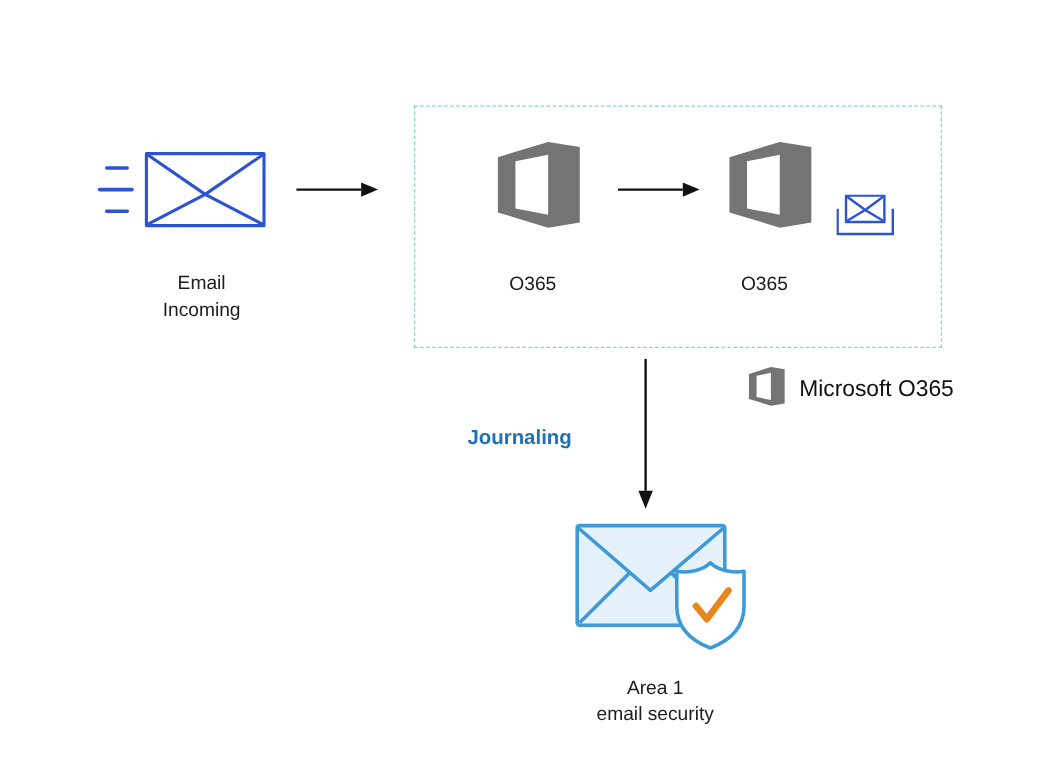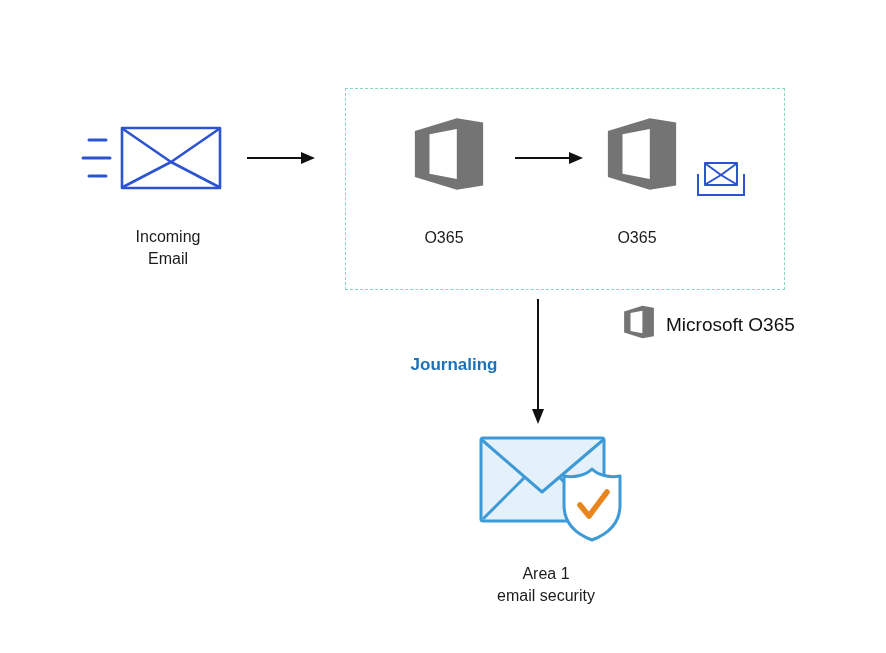--- a/index.html
+++ b/index.html
@@ -52,22 +52,22 @@
     </g>
     <g fill="none" stroke="#2c53d0" stroke-width="2.6" stroke-linejoin="round">
       <rect x="42" y="2" width="98" height="60"></rect>
       <path d="M 43,3 L 91,36 L 139,3"></path>
       <path d="M 43,61 L 91,36"></path>
       <path d="M 139,61 L 91,36"></path>
     </g>
   </svg>
 
   <div class="label" style="left:108px; top:226px; width:120px;">
+    <div>Email</div>
     <div>Incoming</div>
-    <div>Email</div>
   </div>
 
   <svg class="abs" style="left:246px; top:149px;" width="70" height="18" viewBox="0 0 70 18">
     <line x1="1" y1="9" x2="55" y2="9" stroke="#111111" stroke-width="2"></line>
     <polygon points="55,3 69,9 55,15" fill="#111111"></polygon>
   </svg>
 
   <div class="dashed-box" style="left:345px; top:88px; width:438px; height:200px;"></div>
 
   <svg class="abs" style="left:410px; top:112px;" width="78" height="84" viewBox="0 0 100 100" preserveAspectRatio="none">
@@ -101,21 +101,21 @@
   <div class="label" style="left:577px; top:227px; width:120px;">
     <div>O365</div>
   </div>
 
   <svg class="abs" style="left:622px; top:303px;" width="34" height="38" viewBox="0 0 100 100" preserveAspectRatio="none">
     <path fill="#747474" fill-rule="evenodd" d="M 60,7.5 L 93.75,12.5 L 93.75,87.5 L 60,92.5 L 6.25,77.4 L 6.25,22.6 Z
          M 60,20.3 L 25,26.6 L 25,73.4 L 60,79.7 Z"></path>
   </svg>
   <div class="label-small" style="left:666px; top:316px;">Microsoft O365</div>
 
-  <div class="journaling" style="left:398px; top:354px; width:112px;">Journaling</div>
+  <div class="journaling" style="left:377px; top:354px; width:112px;">Journaling</div>
 
   <svg class="abs" style="left:529px; top:299px;" width="18" height="126" viewBox="0 0 18 126">
     <line x1="9" y1="0" x2="9" y2="110" stroke="#111111" stroke-width="2"></line>
     <polygon points="3,110 15,110 9,125" fill="#111111"></polygon>
   </svg>
 
   <svg class="abs" style="left:478px; top:435px;" width="152" height="108" viewBox="0 0 152 108">
     <g>
       <rect x="3" y="3" width="123" height="83" rx="2" fill="#e4f1fa" stroke="#3e9ad6" stroke-width="3" stroke-linejoin="round"></rect>
       <path d="M 4,5 L 64,57 L 125,5" fill="none" stroke="#3e9ad6" stroke-width="3" stroke-linejoin="round"></path>

